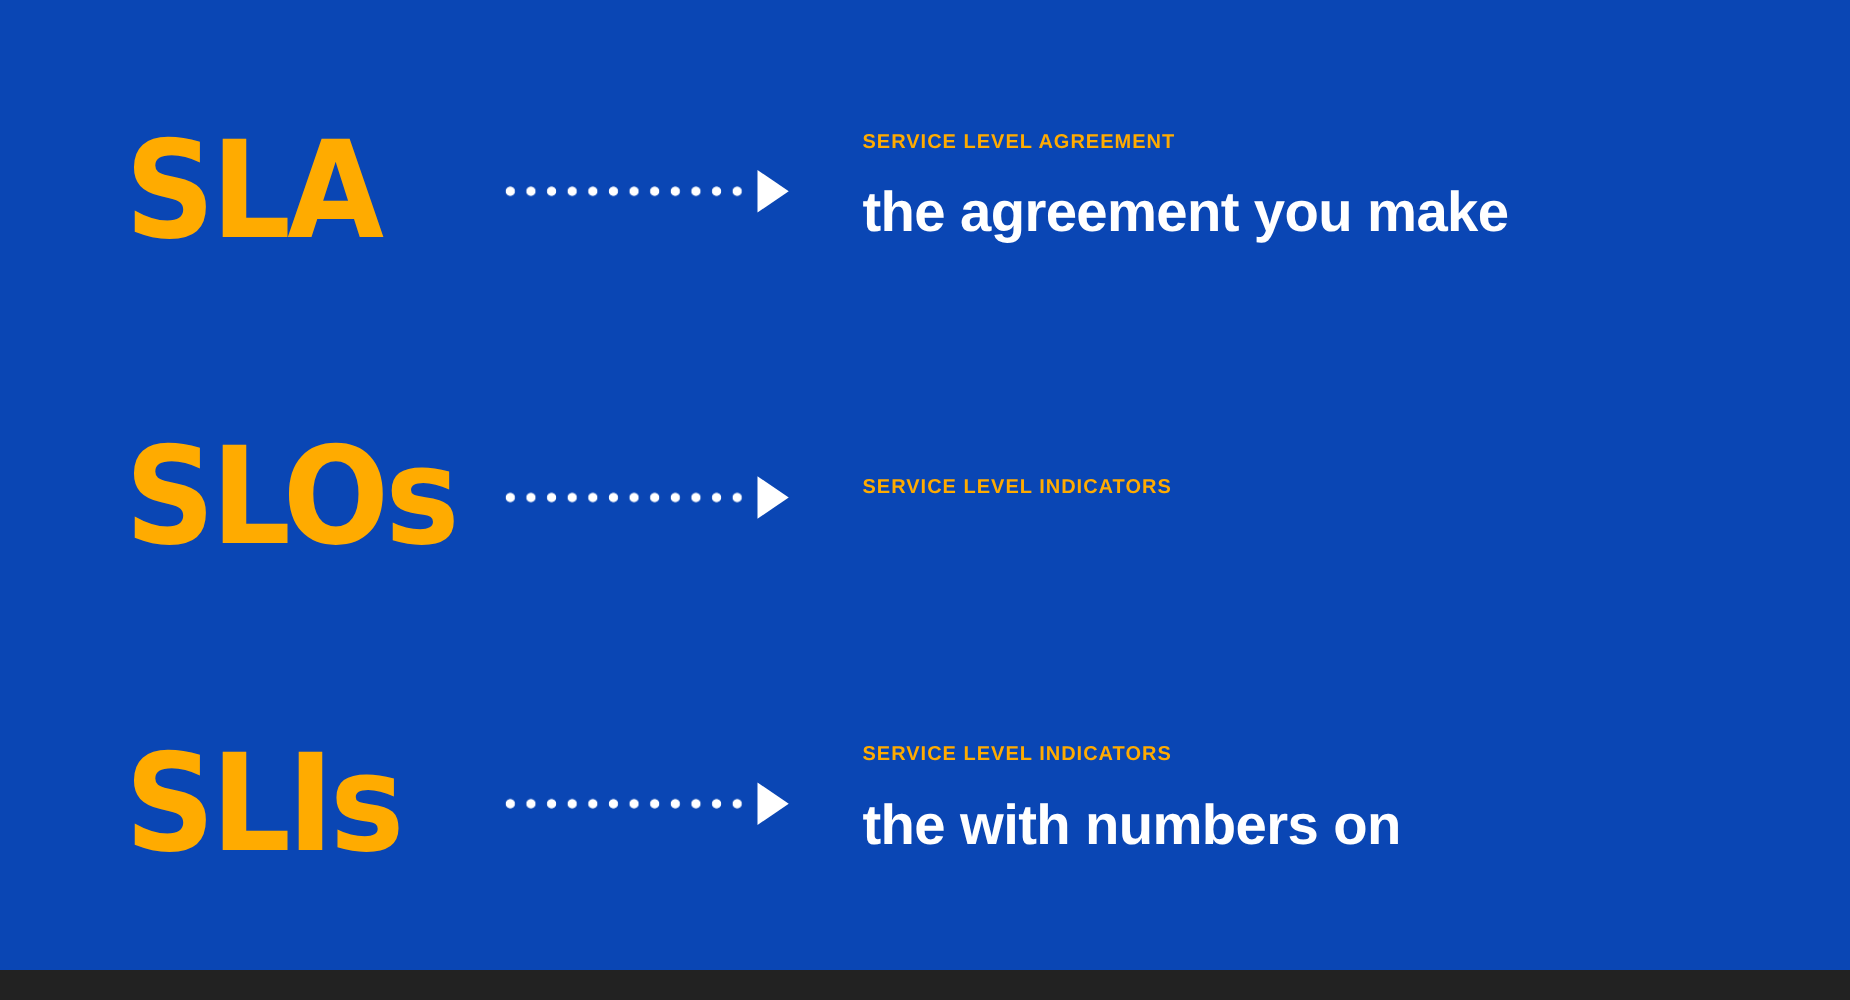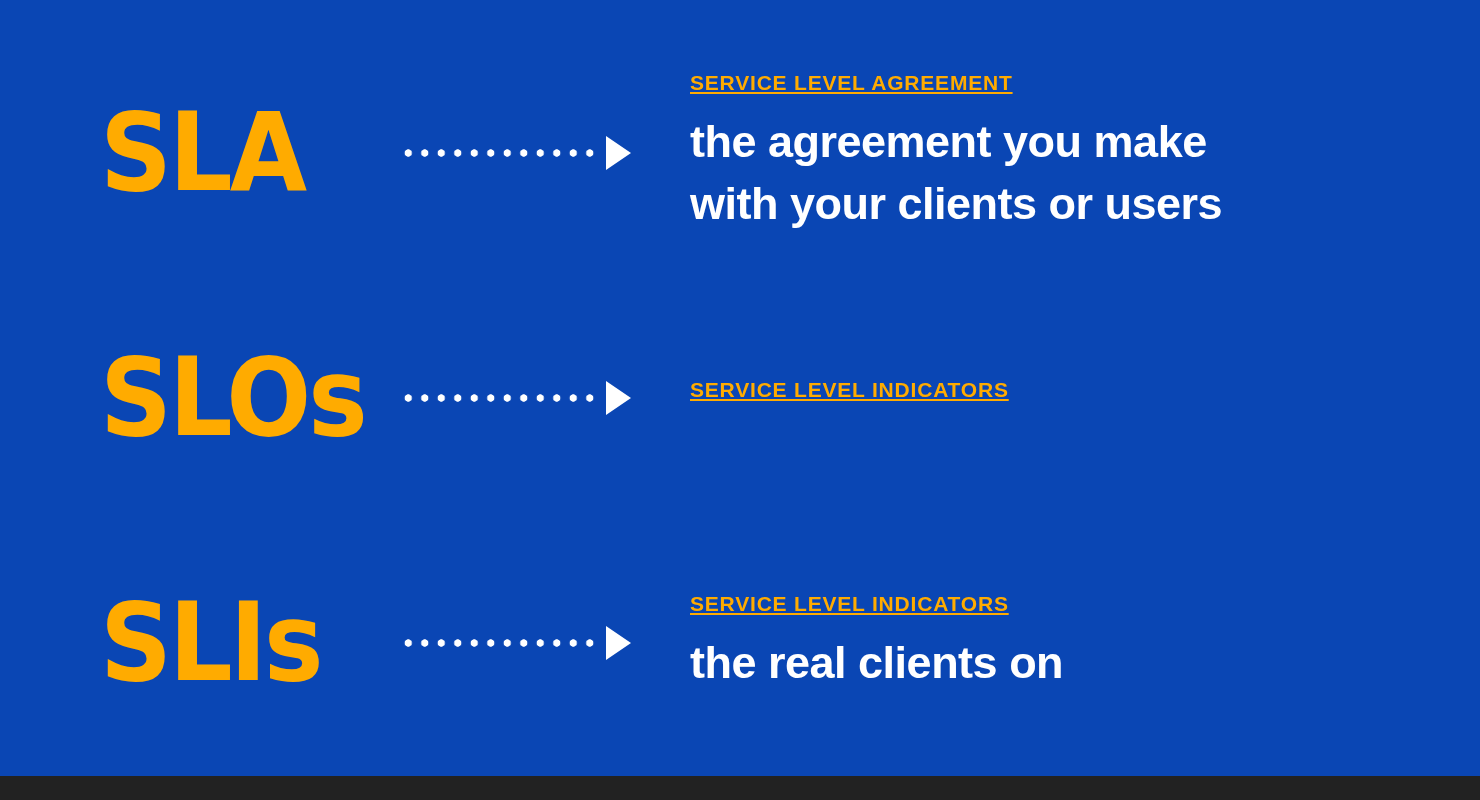--- a/index.html
+++ b/index.html
@@ -59,25 +59,24 @@
     border-bottom: 17px solid transparent;
     border-left: 25px solid var(--text, #FFFFFF);
     margin-left: 6px;
   }
   .def-cell {
     margin-left: 55px;
   }
   .def-label {
     color: var(--accent, #FFAB00);
     font-weight: 700;
-    font-size: 21px;
+    font-size: 16px;
     letter-spacing: 0.8px;
     margin-bottom: 16px;
     white-space: nowrap;
-    text-decoration: underline;
   }
   .def-text {
     color: var(--text, #FFFFFF);
     font-size: 45px;
     font-weight: 700;
     line-height: 62px;
     letter-spacing: -0.5px;
     white-space: nowrap;
   }
 </style>
@@ -91,21 +90,20 @@
       <div class="acronym">SLA</div>
     </div>
     <div class="arrow-cell">
       <div class="dots"></div>
       <div class="arrow-head"></div>
     </div>
     <div class="def-cell">
       <div class="def-label">SERVICE LEVEL AGREEMENT</div>
       <div class="def-text">
         <span>the agreement you make</span><br>
-        <span>with your clients or users</span>
       </div>
     </div>
   </section>
 
   <section class="row">
     <div class="acronym-cell">
       <div class="acronym">SLOs</div>
     </div>
     <div class="arrow-cell">
       <div class="dots"></div>
@@ -120,18 +118,18 @@
     <div class="acronym-cell">
       <div class="acronym">SLIs</div>
     </div>
     <div class="arrow-cell">
       <div class="dots"></div>
       <div class="arrow-head"></div>
     </div>
     <div class="def-cell">
       <div class="def-label">SERVICE LEVEL INDICATORS</div>
       <div class="def-text">
-        <span>the real clients on</span><br>
+        <span>the with numbers on</span><br>
       </div>
     </div>
   </section>
 
 </div>
 
 </body></html>

